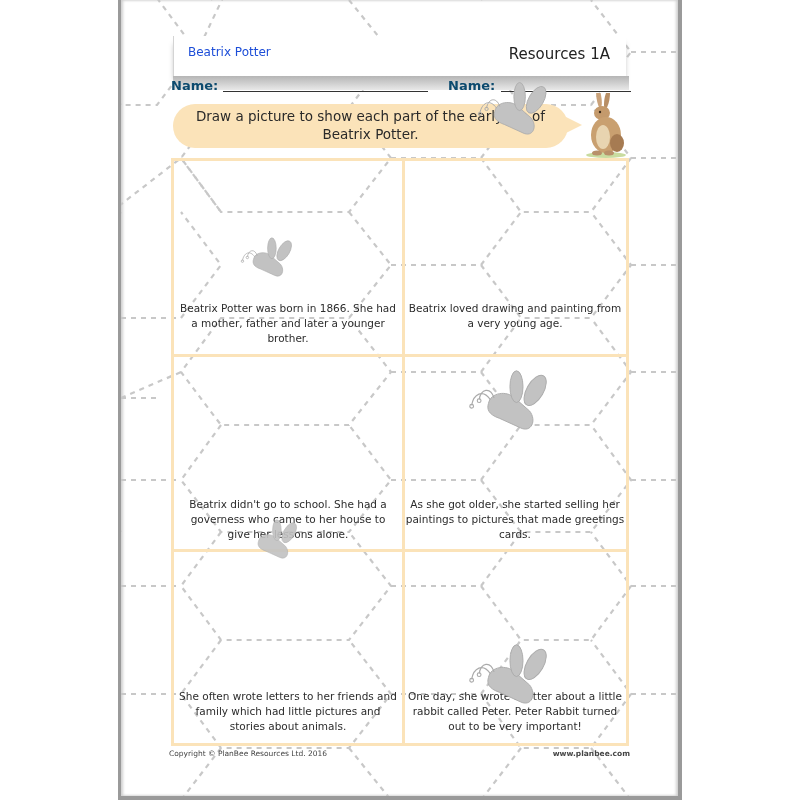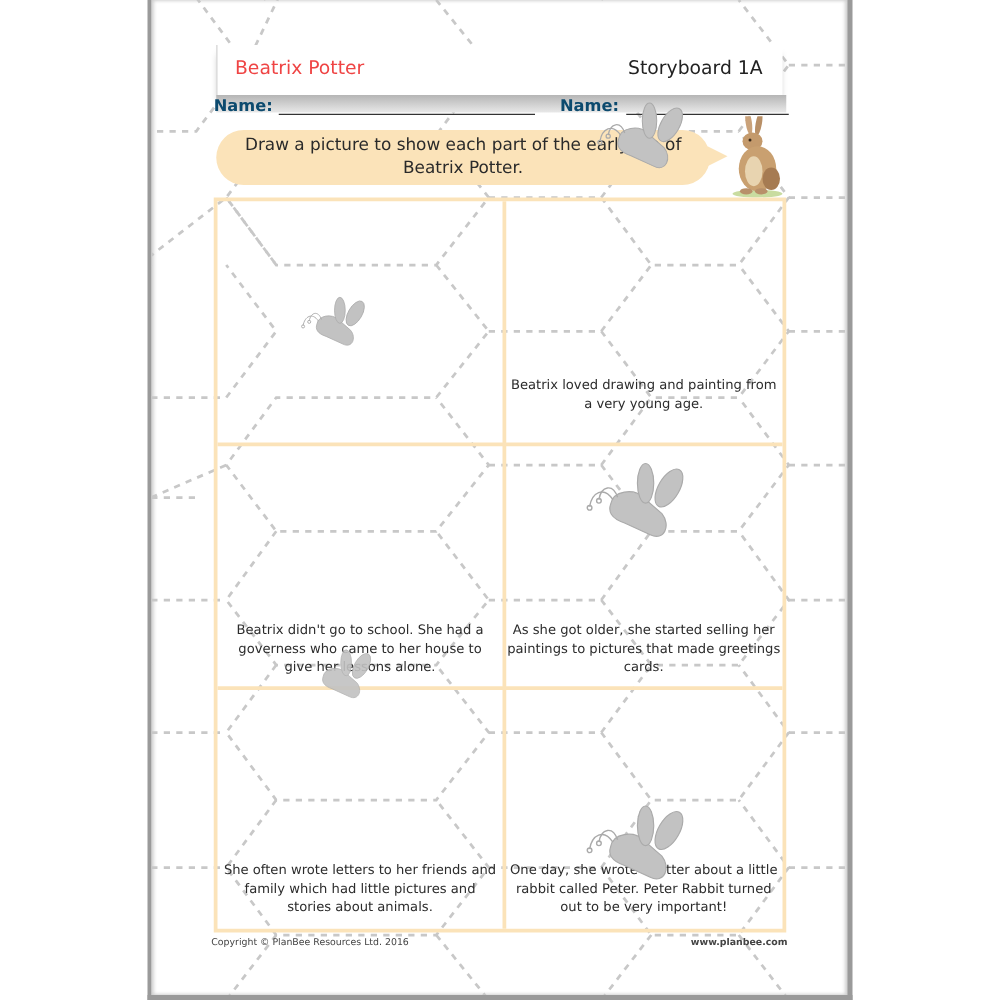--- a/index.html
+++ b/index.html
@@ -14,21 +14,21 @@
     box-shadow: inset 2px 0 3px #cfcfcf, inset -2px 0 3px #cfcfcf;
     overflow: hidden;
   }
   .hex-bg { position: absolute; left: 0; top: 0; width: 557px; height: 796px; }
   .header-box {
     position: absolute; left: 52px; top: 36px; width: 452px; height: 40px;
     background: #ffffff;
     border-left: 1px solid #d4d4d4;
     box-shadow: 0 6px 6px -2px #9e9e9e;
   }
-  .header-title { position: absolute; left: 14px; top: 9px; font-size: 15px; color: #ef4444; }
+  .header-title { position: absolute; left: 14px; top: 9px; font-size: 12px; color: #1d4ed8; }
   .header-sheet { position: absolute; right: 16px; top: 9px; font-size: 15px; color: #222; }
   .header-shade {
     position: absolute; left: 52px; top: 76px; width: 456px; height: 14px;
     background: linear-gradient(to bottom, #b5b5b5, #e8e8e8);
   }
   .name-row { position: absolute; left: 50px; top: 78px; width: 460px; height: 18px; }
   .label-bold { position: absolute; font-size: 13px; font-weight: bold; color: #0c4a6e; }
   .line { position: absolute; border-bottom: 1.5px solid #333; height: 0; }
   .speech {
     position: absolute; left: 52px; top: 104px; width: 395px; height: 44px;
@@ -115,21 +115,21 @@
       <polyline points="510,694 557,694"></polyline>
       <polyline points="100,748 60,800"></polyline>
       <polyline points="228,748 270,800"></polyline>
       <polyline points="400,748 360,800"></polyline>
       <polyline points="470,748 510,800"></polyline>
     </g>
   </svg>
 
   <div class="header-box">
     <span class="header-title">Beatrix Potter</span>
-    <span class="header-sheet">Storyboard 1A</span>
+    <span class="header-sheet">Resources 1A</span>
   </div>
   <div class="header-shade"></div>
 
   <div class="name-row">
     <span class="label-bold" style="left:0;top:0;">Name:</span>
     <div class="line" style="left:52px;top:13px;width:205px;"></div>
     <span class="label-bold" style="left:277px;top:0;">Name:</span>
     <div class="line" style="left:330px;top:13px;width:130px;"></div>
   </div>
 
@@ -151,20 +151,23 @@
     <ellipse cx="38" cy="50" rx="7" ry="9" fill="#a67b52"></ellipse>
     <ellipse cx="18" cy="60" rx="5" ry="2.5" fill="#b8906a"></ellipse>
     <ellipse cx="30" cy="60" rx="5" ry="2.5" fill="#b8906a"></ellipse>
   </svg>
 
   <div class="grid">
     <div class="vdiv"></div>
     <div class="hdiv" style="top:193px;"></div>
     <div class="hdiv" style="top:388px;"></div>
 
+    <div class="cell" style="left:0;top:0;width:228px;height:193px;">
+      <div class="cell-text" style="left:4px;top:140px;">Beatrix Potter was born in 1866. She had a mother, father and later a younger brother.</div>
+    </div>
     <div class="cell" style="left:231px;top:0;width:221px;height:193px;">
       <div class="cell-text" style="left:0;top:140px;">Beatrix loved drawing and painting from a very young age.</div>
     </div>
     <div class="cell" style="left:0;top:196px;width:228px;height:192px;">
       <div class="cell-text" style="left:4px;top:140px;">Beatrix didn't go to school. She had a governess who came to her house to give her lessons alone.</div>
     </div>
     <div class="cell" style="left:231px;top:196px;width:221px;height:192px;">
       <div class="cell-text" style="left:0;top:140px;">As she got older, she started selling her paintings to pictures that made greetings cards.</div>
     </div>
     <div class="cell" style="left:0;top:391px;width:228px;height:191px;padding-left:40px;">

